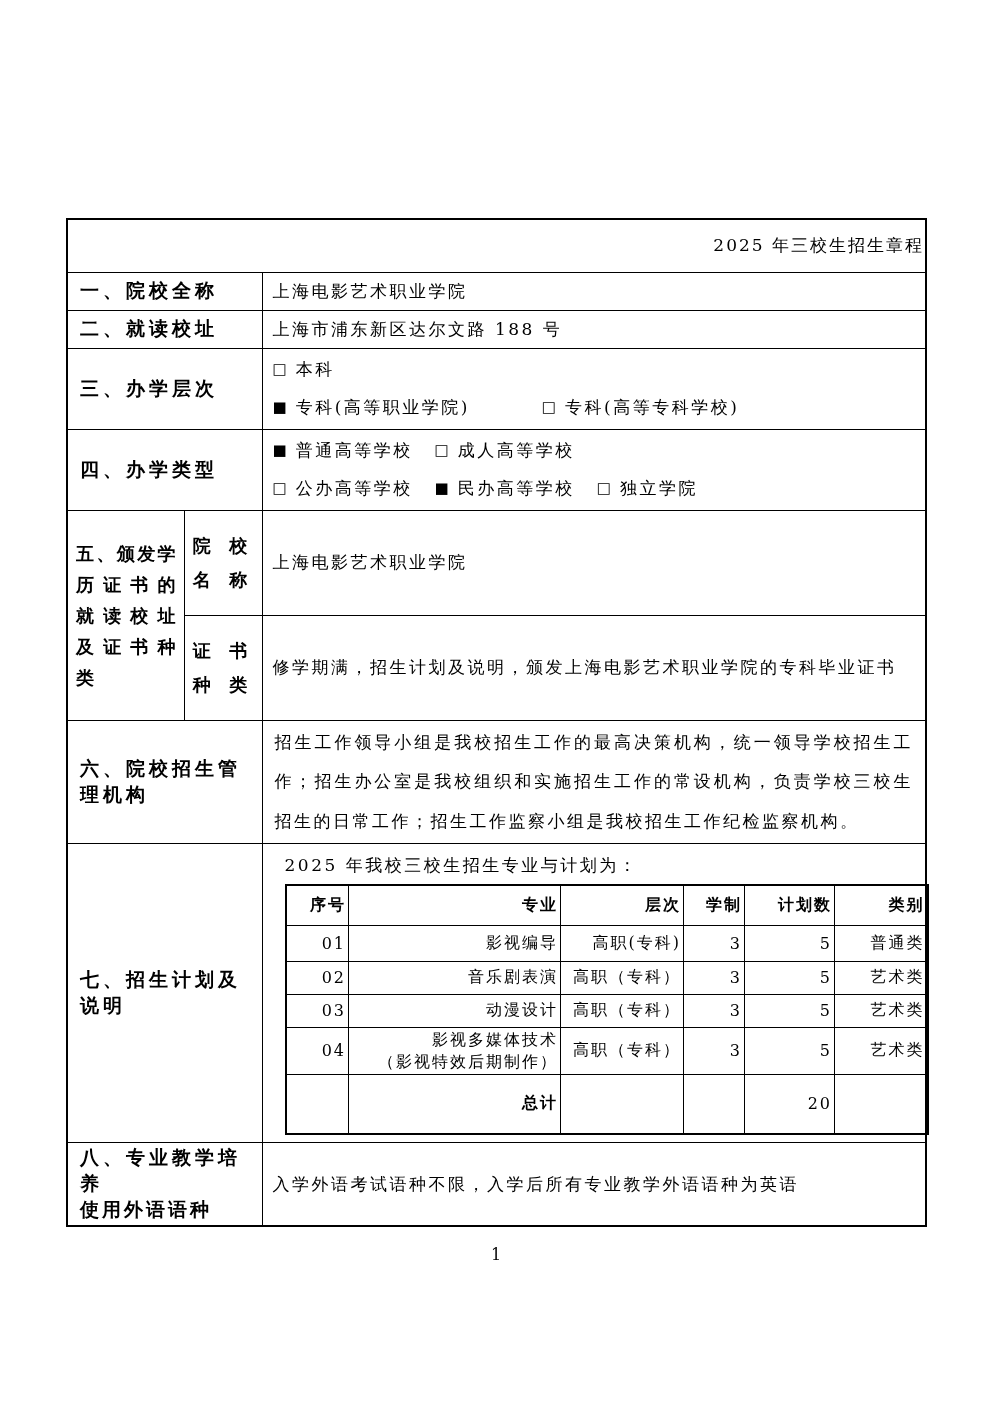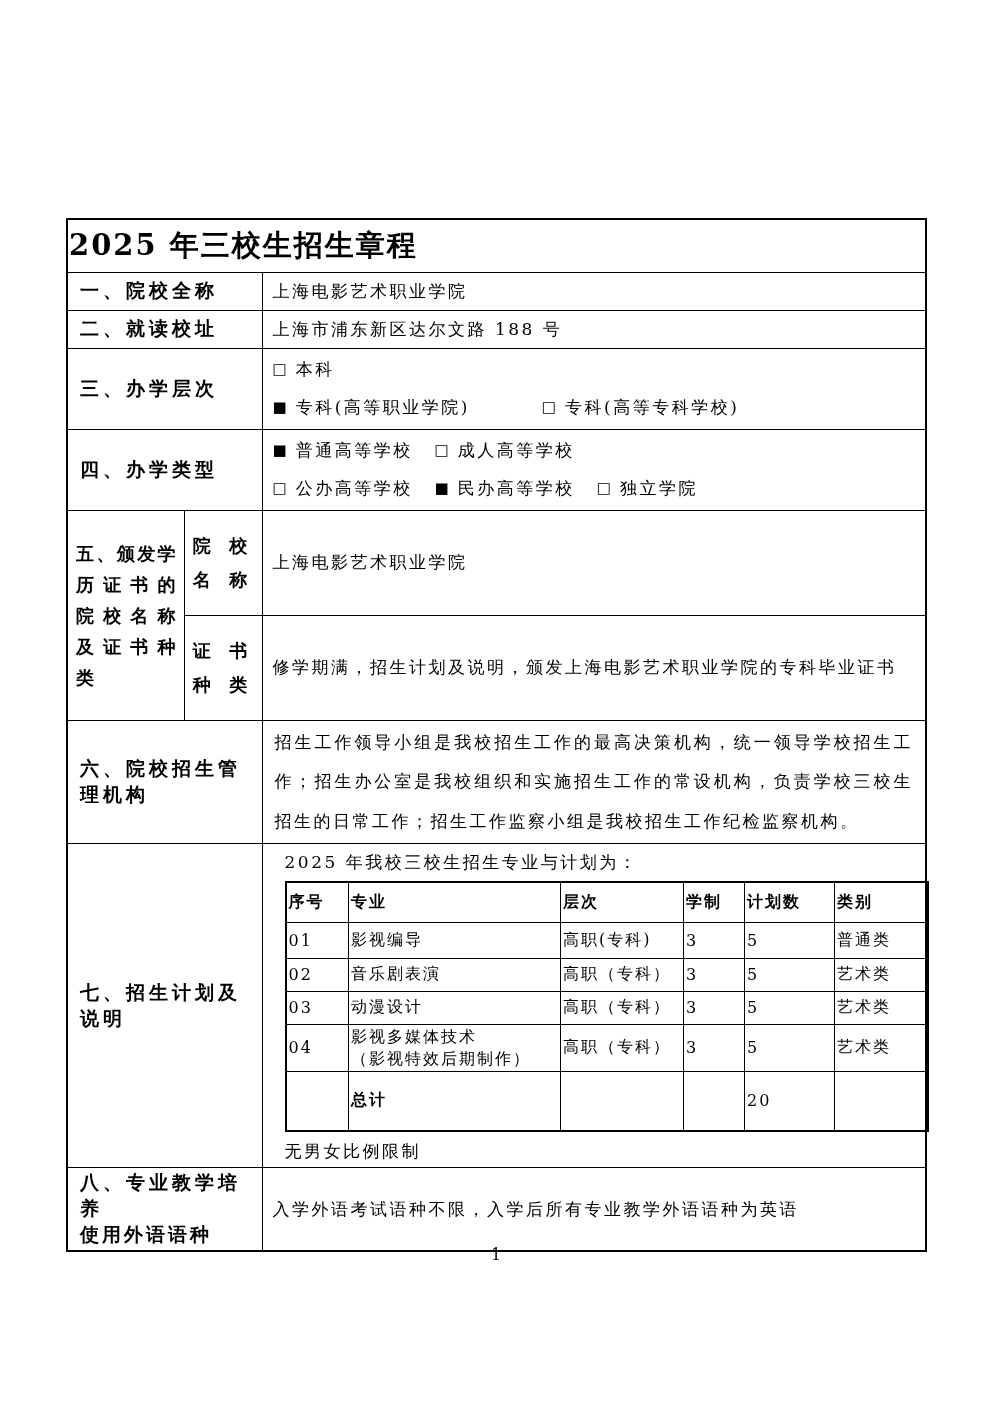--- a/index.html
+++ b/index.html
@@ -2,21 +2,21 @@
 <html><head>
 <meta charset="utf-8">
 <style>
   html,body{margin:0;padding:0;background:#ffffff;}
   body{font-family:"DejaVu Serif","Liberation Serif",serif;color:#000;}
   .sheet{position:relative;width:992px;height:1403px;background:#fff;overflow:hidden;}
 
   table.doc{position:absolute;left:66px;top:218px;width:859px;border-collapse:collapse;table-layout:fixed;border:2px solid #000;}
   table.doc>tbody>tr>td{border:1px solid #000;vertical-align:middle;}
 
-  .title{font-weight:bold;font-size:29px;text-align:left;letter-spacing:2px;}
+  .title{font-weight:normal;font-size:17px;text-align:right;letter-spacing:2px;}
   tr.rt{height:53px;}
   tr.r1,tr.r2{height:38px;}
   tr.r3{height:80px;}
   tr.r4{height:70px;}
   tr.r5a{height:86px;}
   tr.r5b{height:87px;}
   tr.r6{height:121px;}
   tr.r7{height:299px;}
   tr.r8{height:71px;}
 
@@ -31,21 +31,21 @@
   .para{line-height:39.5px;text-align:justify;padding:2px 12px 2px 12px;}
 
   .opt-line{line-height:37px;white-space:nowrap;}
   .opt{margin-right:14px;}
   .opt.wide{margin-right:64px;}
   .box{font-family:"DejaVu Sans","Liberation Sans",sans-serif;font-size:15px;margin-right:9px;letter-spacing:0;position:relative;top:-1px;}
 
   .plancell{vertical-align:top;padding:4px 6px 4px 22px;}
   .caption{font-size:17px;letter-spacing:2.5px;margin:3px 0 7px 0;}
   table.inner{border-collapse:collapse;width:642px;table-layout:fixed;border:2px solid #000;}
-  table.inner td{border:1px solid #000;text-align:left;font-size:16px;letter-spacing:2px;padding:1px 2px;vertical-align:middle;}
+  table.inner td{border:1px solid #000;text-align:right;font-size:16px;letter-spacing:2px;padding:1px 2px;vertical-align:middle;}
   table.inner .ih{font-weight:bold;}
   tr.ihr{height:40px;}
   tr.ir1{height:36px;}
   tr.ir2,tr.ir3{height:33px;}
   tr.ir4{height:46px;}
   tr.irt{height:60px;}
   .prewrap{white-space:pre-line;line-height:22px;letter-spacing:1.5px;}
   .note{margin-top:8px;font-size:17px;letter-spacing:2.5px;}
 
   .pagenum{position:absolute;left:0;top:1245px;width:100%;text-align:center;font-size:16px;}
@@ -102,21 +102,21 @@
             <span class="opt"><span class="box">■</span><span>民办高等学校</span></span>
             <span class="opt"><span class="box">□</span><span>独立学院</span></span>
           </div>
         </td>
       </tr>
 
       <tr class="r5a">
         <td rowspan="2" class="lbl5">
           <div>五、颁发学</div>
           <div>历证书的</div>
-          <div>院校名称</div>
+          <div>就读校址</div>
           <div>及证书种</div>
           <div class="last">类</div>
         </td>
         <td class="sublbl">院 校
 名 称</td>
         <td class="val">上海电影艺术职业学院</td>
       </tr>
       <tr class="r5b">
         <td class="sublbl">证 书
 种 类</td>
@@ -186,21 +186,20 @@
               <tr class="irt">
                 <td></td>
                 <td class="ih">总计</td>
                 <td></td>
                 <td></td>
                 <td>20</td>
                 <td></td>
               </tr>
             </tbody>
           </table>
-          <div class="note">无男女比例限制</div>
         </td>
       </tr>
 
       <tr class="r8">
         <td colspan="2" class="lbl">
           <div>八、专业教学培养</div>
           <div class="line2c">使用外语语种</div>
         </td>
         <td class="val">入学外语考试语种不限，入学后所有专业教学外语语种为英语</td>
       </tr>

